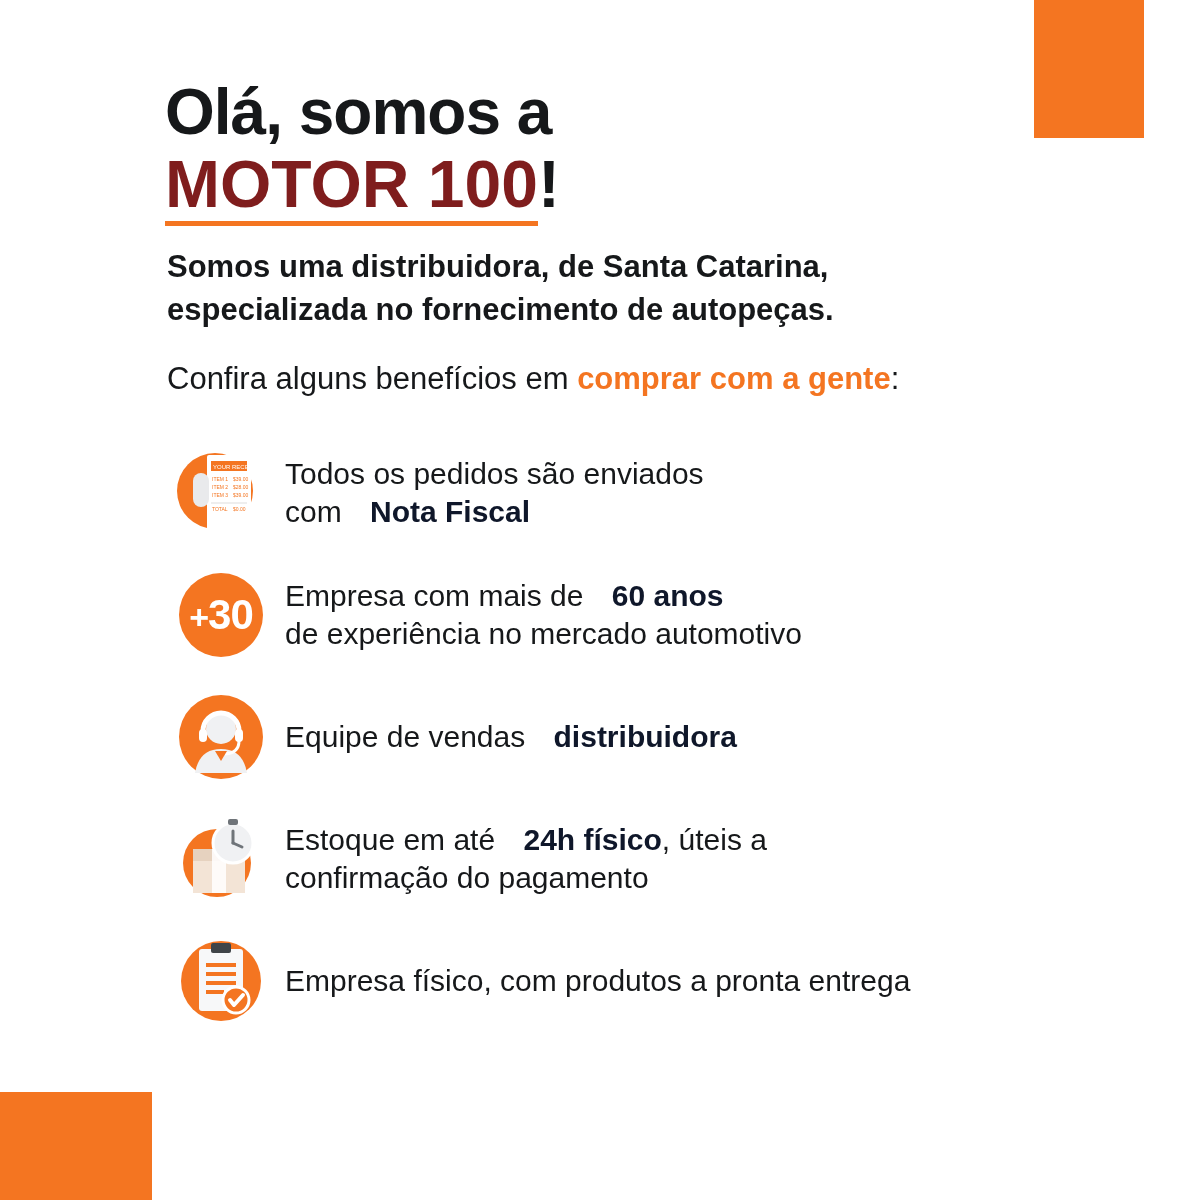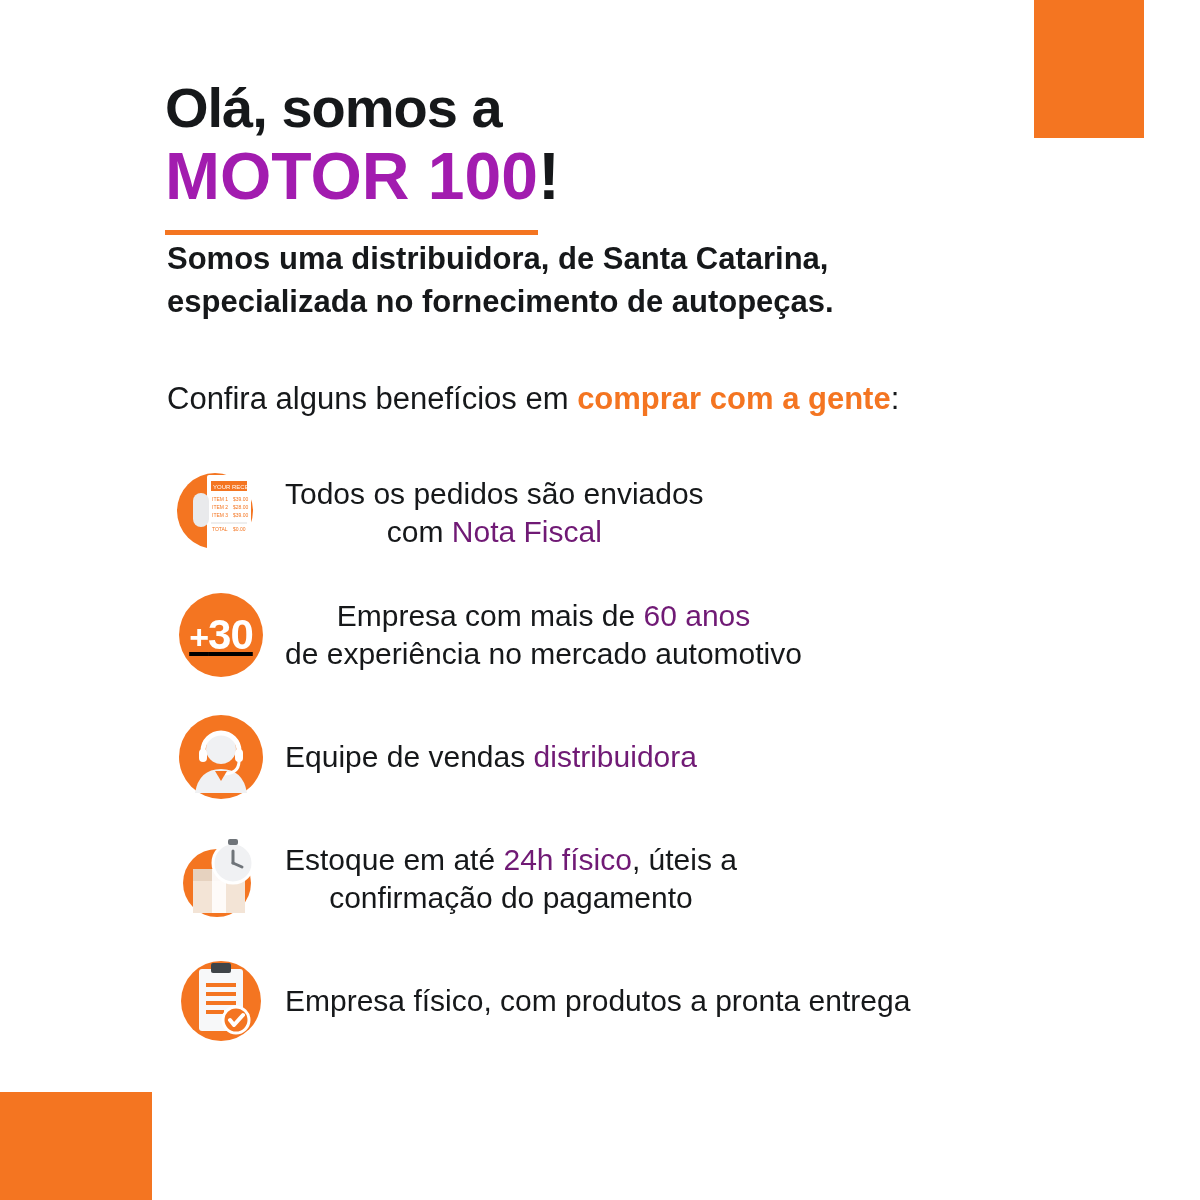--- a/index.html
+++ b/index.html
@@ -35,89 +35,88 @@
 
   
   .page {
     position: absolute;
     left: 165px;
     top: 80px;
     width: 900px;
   }
 
   .headline-1 {
-    font-size: 56px;
+    font-size: 64px;
     font-weight: bold;
     color: #16181a;
     letter-spacing: -1px;
     line-height: 1.0;
     margin: 0 0 4px 0;
   }
   .headline-2 {
     font-size: 66px;
     font-weight: bold;
     color: #16181a;
     letter-spacing: 0px;
     line-height: 1.12;
     margin: 0 0 10px 0;
     white-space: nowrap;
   }
   .headline-2 .brand {
-    color: #a21caf;
+    color: #7f1d1d;
     border-bottom: 5px solid #F47521;
-    padding-bottom: 17px;
+    padding-bottom: 0;
   }
 
   .intro {
     font-size: 31px;
     color: #16181a;
     line-height: 1.38;
     margin: 24px 0 0 2px;
     max-width: 820px;
     font-weight: bold;
   }
 
   .benefits-lead {
     font-size: 31px;
     color: #16181a;
-    margin: 58px 0 0 2px;
+    margin: 30px 0 0 2px;
   }
   .benefits-lead .accent {
     color: #F47521;
     font-weight: bold;
   }
 
   
   .benefits {
     margin-top: 42px;
   }
   .benefit {
     display: flex;
     align-items: center;
     min-height: 108px;
     margin-bottom: 14px;
-    text-align: center;
   }
   .benefit .icon-wrap {
     width: 112px;
     flex: 0 0 112px;
     display: flex;
     align-items: center;
     justify-content: center;
-    text-decoration: underline;
   }
   .benefit .text {
     font-size: 30px;
     color: #16181a;
     line-height: 1.28;
     padding-left: 8px;
   }
   .benefit .text .accent {
-    color: #701a75;
-    font-weight: normal;
+    color: #0f172a;
+    font-weight: bold;
+    margin-left: 20px;
   }
 
   
   .circle {
     width: 84px;
     height: 84px;
     border-radius: 50%;
     background: #F47521;
     position: relative;
     display: flex;

